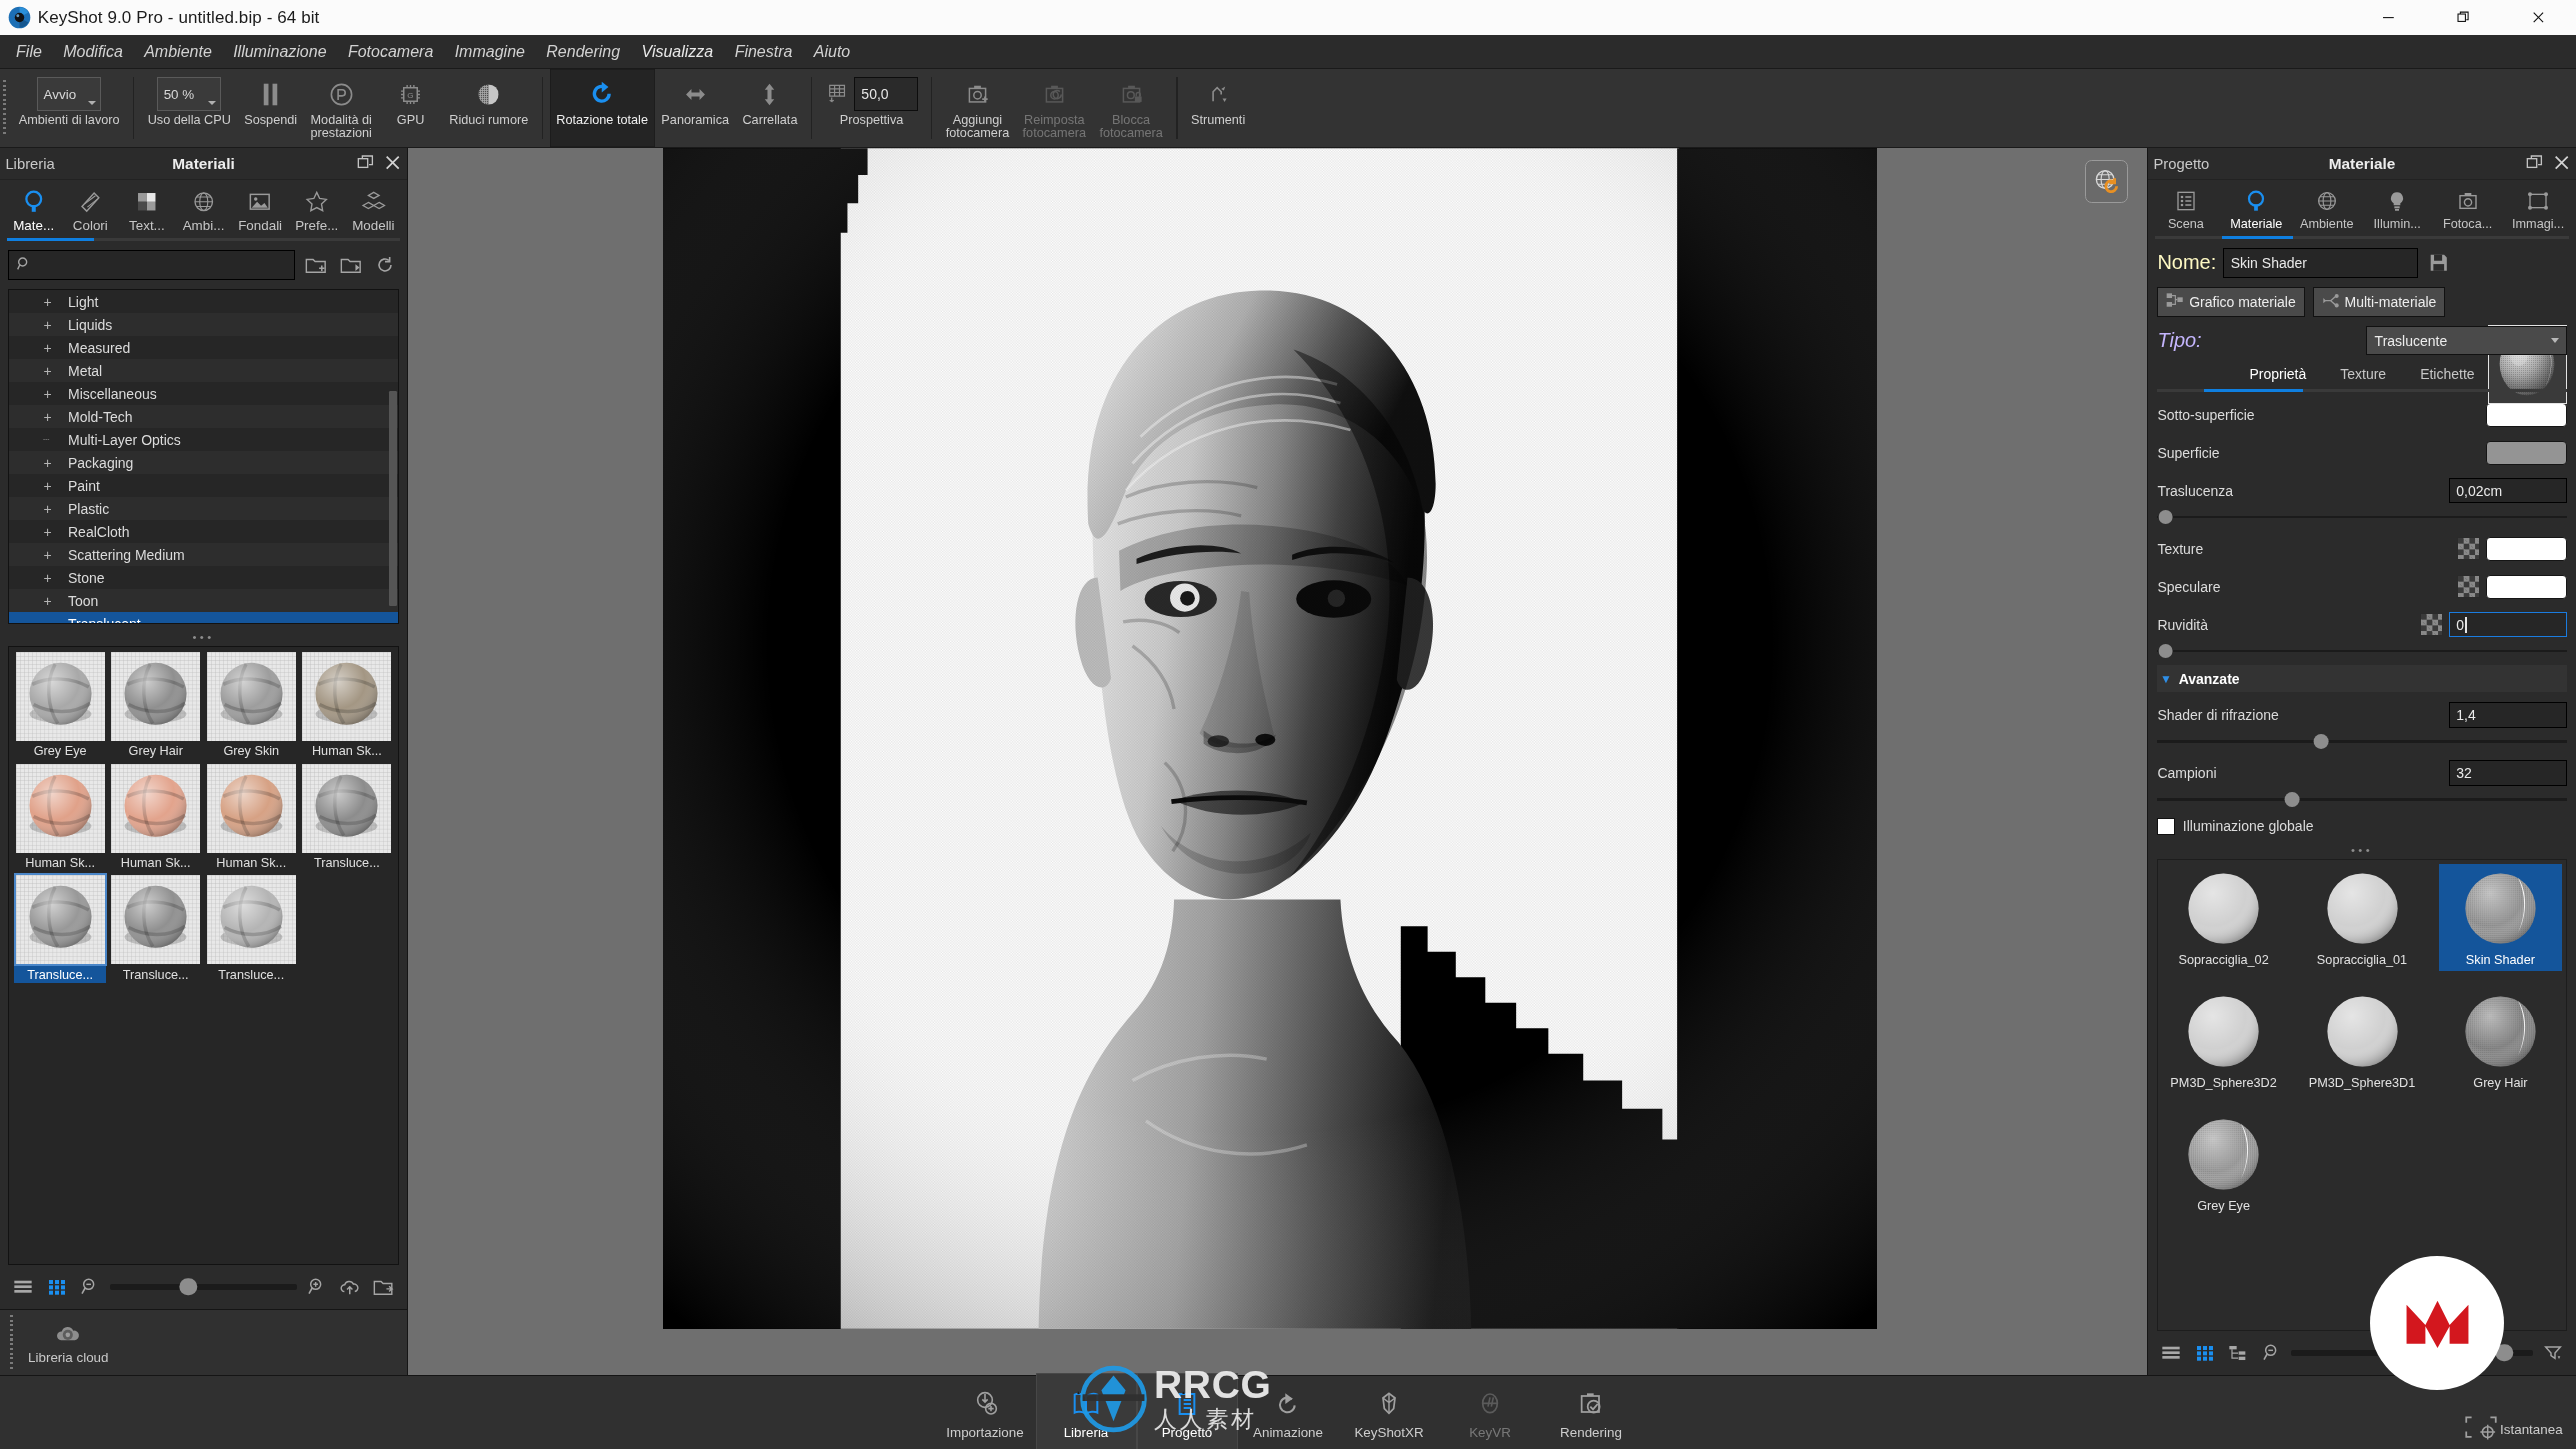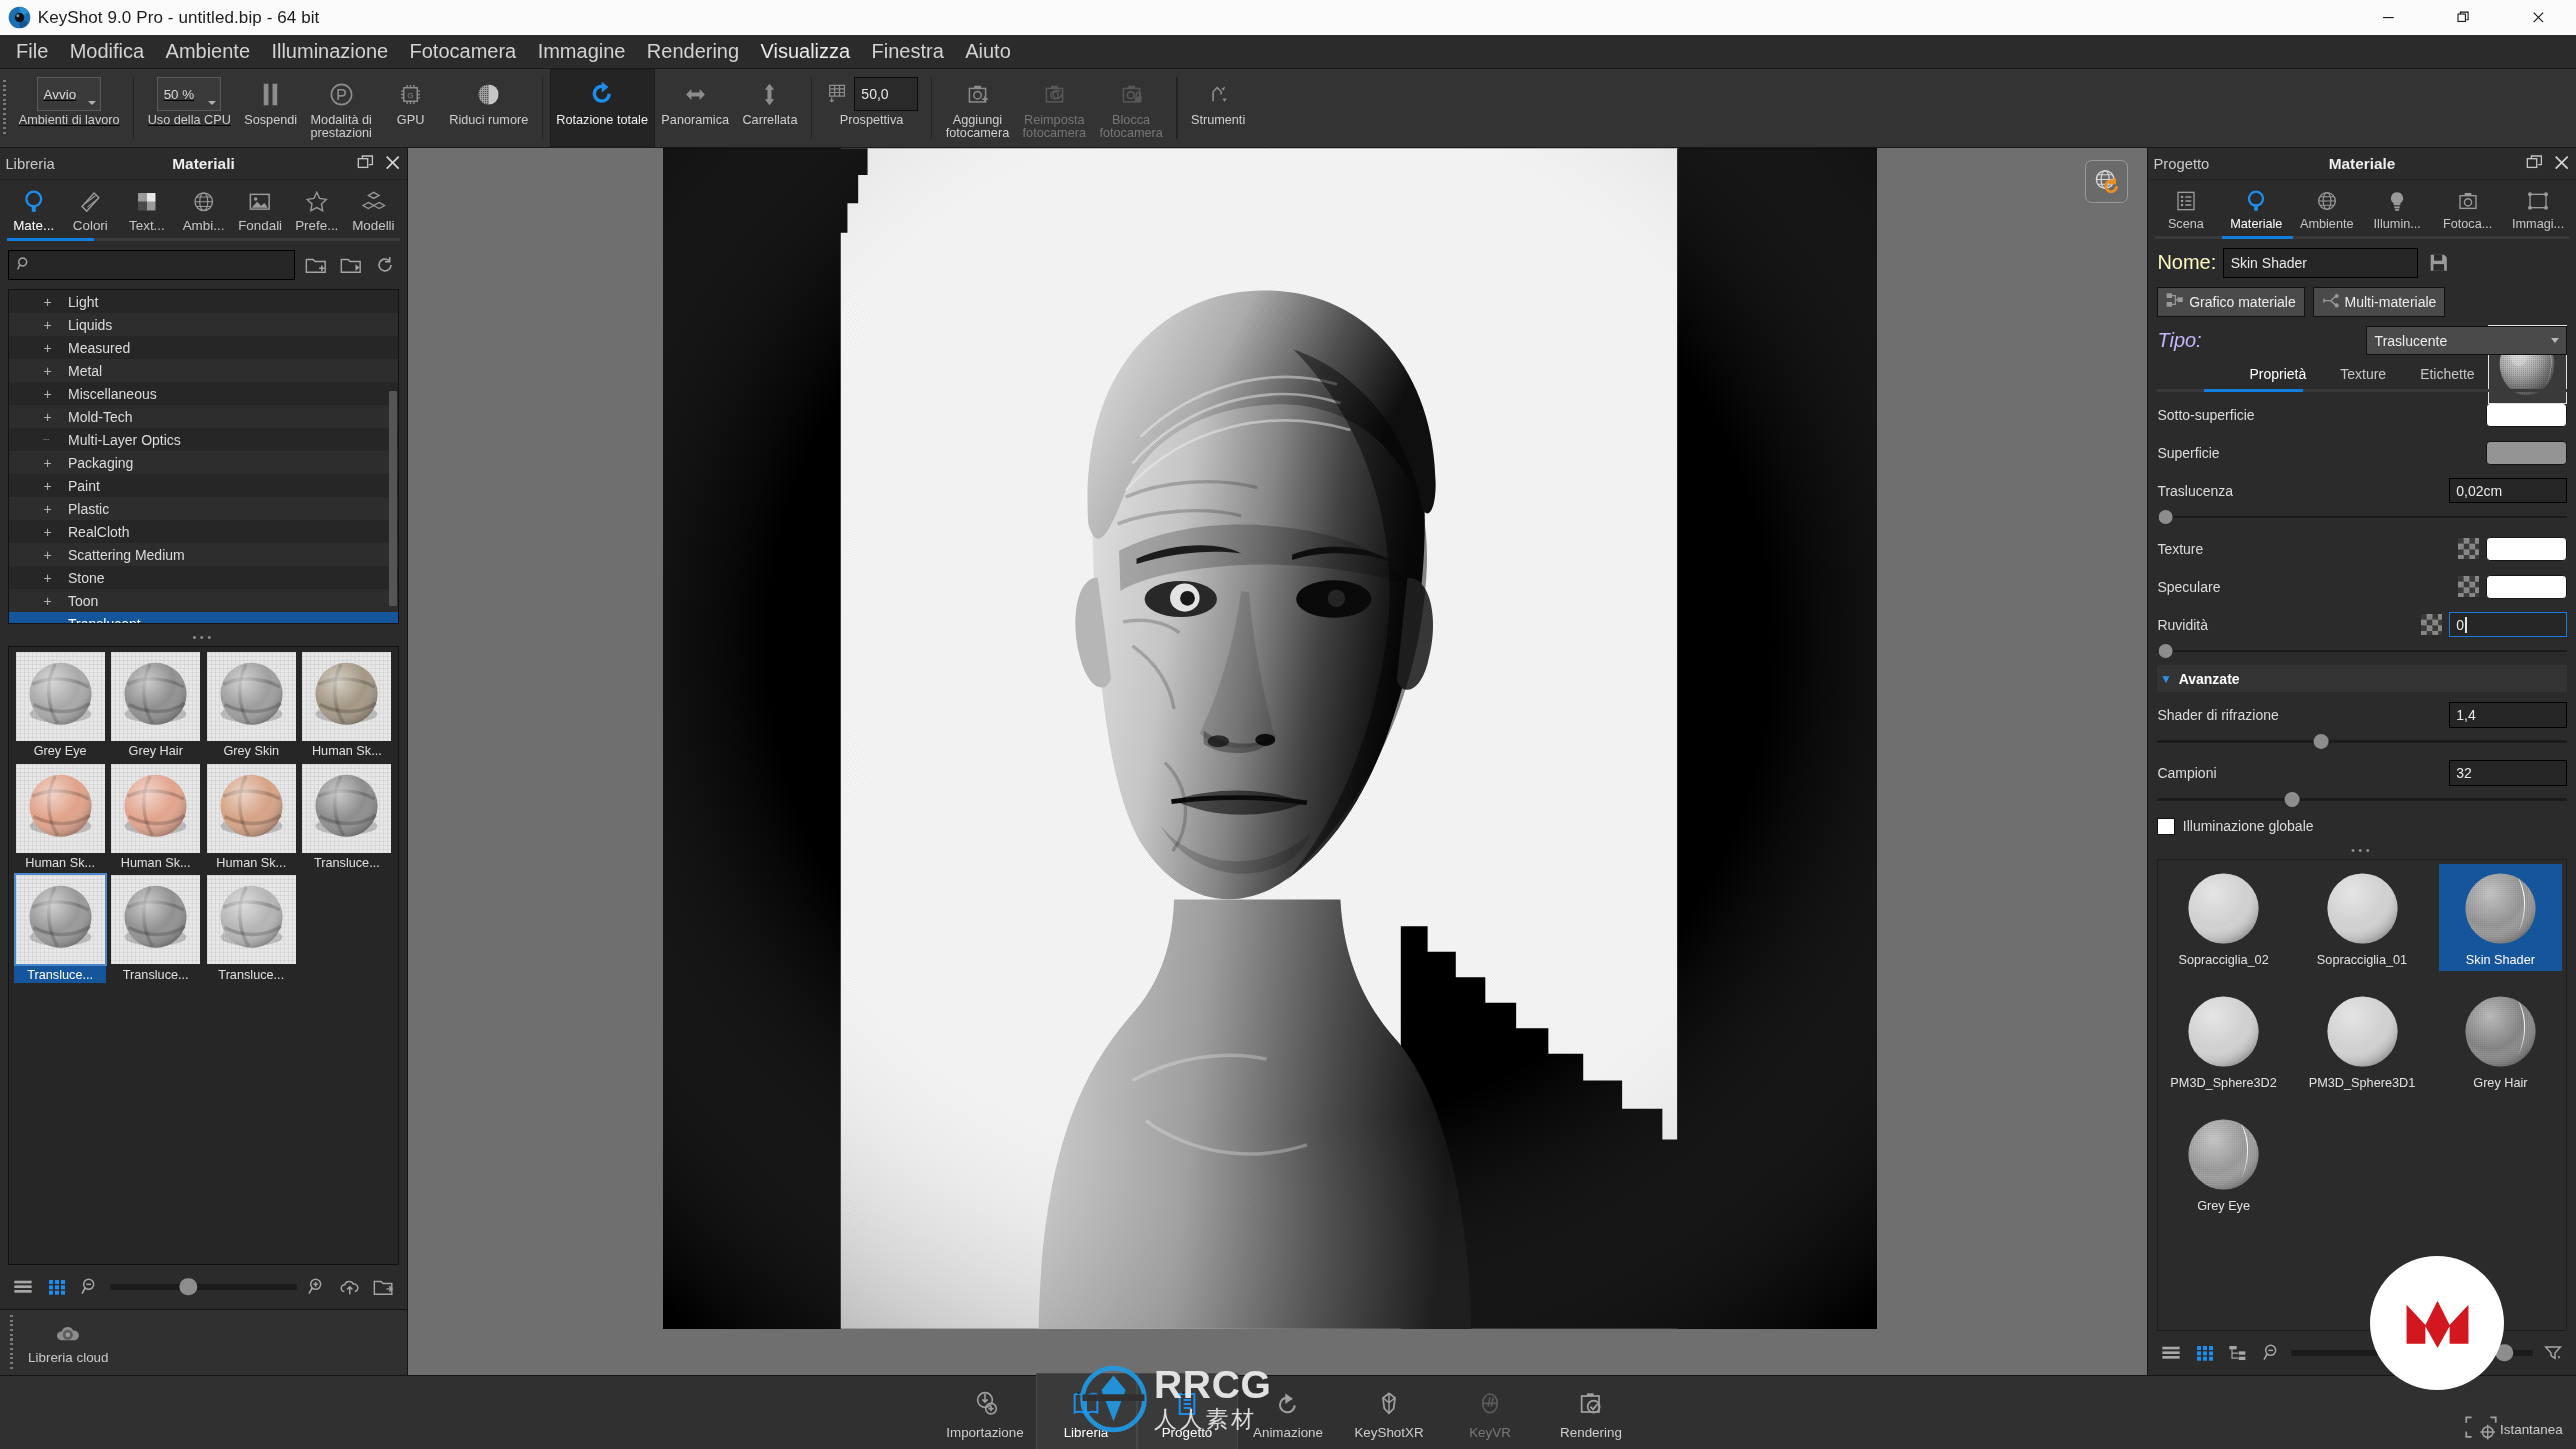--- a/index.html
+++ b/index.html
@@ -23,21 +23,21 @@
   .tb-ctrls { position: absolute; right: 0; top: 0; height: 35px; display: flex; }
   .tb-btn { width: 75px; height: 35px; display: flex; align-items: center; justify-content: center; }
   .tb-btn svg { display: block; }
 
   
   .menubar {
     height: 34px; flex: 0 0 34px; background: #2b2b2b; display: flex; align-items: center;
     padding-left: 5.4px; border-bottom: 0.7px solid #1a1a1a;
   }
   .menu-item {
-    font-size: 20px; color: #d2d2d2; padding: 4px 10.7px; white-space: nowrap; cursor: default;
+    font-size: 16px; color: #d2d2d2; padding: 4px 10.7px; white-space: nowrap; cursor: default; font-style: italic;
   }
   .menu-item.hl { color: #e8e8e8; }
 
   
   .toolbar {
     height: 79px; flex: 0 0 79px; background: #333333; display: flex; align-items: stretch;
     border-bottom: 1.3px solid #1a1a1a; position: relative;
   }
   .grip {
     width: 9.4px; display: flex; align-items: center; justify-content: center; flex: 0 0 9.4px;
@@ -63,21 +63,21 @@
   .combo {
     background: #3a3a3a; border: 0.7px solid #5a5a5a; height: 34px; min-width: 64px;
     display: flex; align-items: center; padding: 0 5.4px; color: #d8d8d8; font-size: 13.4px; position: relative;
   }
   .combo .caret { position: absolute; right: 4px; bottom: 4.7px; width: 0; height: 0;
     border-left: 4px solid transparent; border-right: 4px solid transparent; border-top: 4.7px solid #b0b0b0; }
   .numbox {
     background: #2a2a2a; border: 0.7px solid #0d0d0d; height: 34px; min-width: 64px;
     display: flex; align-items: center; padding: 0 6.7px; color: #e6e6e6; font-size: 14px;
   }
-  .tbtn.withcombo { padding-top: 8px; text-decoration: underline; }
+  .tbtn.withcombo { padding-top: 8px; }
   .pairbox { display: flex; align-items: center; gap: 2.7px; height: 34px; }
 
   
   .body { flex: 1 1 auto; display: flex; min-height: 0; background: #1e1e1e; }
 
   
   .leftpanel {
     width: 408px; flex: 0 0 408px; background: #2b2b2b; display: flex; flex-direction: column;
     border-right: 1.3px solid #151515;
   }

